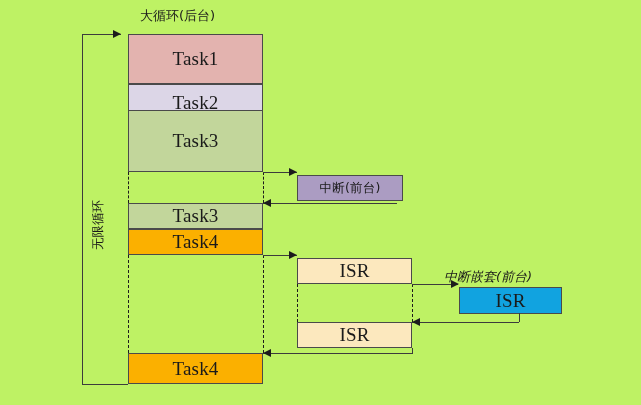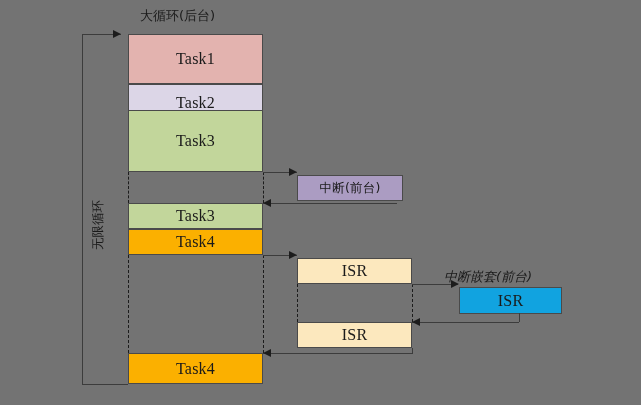--- a/index.html
+++ b/index.html
@@ -4,34 +4,34 @@
 <style>
   html, body {
     margin: 0;
     padding: 0;
     background: #ffffff;
   }
   #canvas {
     position: relative;
     width: 641px;
     height: 405px;
-    background: #737373;
+    background: #bef264;
     font-family: "Liberation Serif", "DejaVu Serif", serif;
     overflow: hidden;
   }
 
   
   .blk {
     position: absolute;
     box-sizing: border-box;
     border: 1px solid #4a4a4a;
     display: flex;
     align-items: center;
     justify-content: center;
-    font-size: 16px;
+    font-size: 19px;
     color: #1a1a1a;
     letter-spacing: 0.2px;
     white-space: nowrap;
   }
   .blk.cjk {
     font-family: "DejaVu Sans", "Liberation Sans", sans-serif;
     font-size: 12.5px;
   }
 
   

